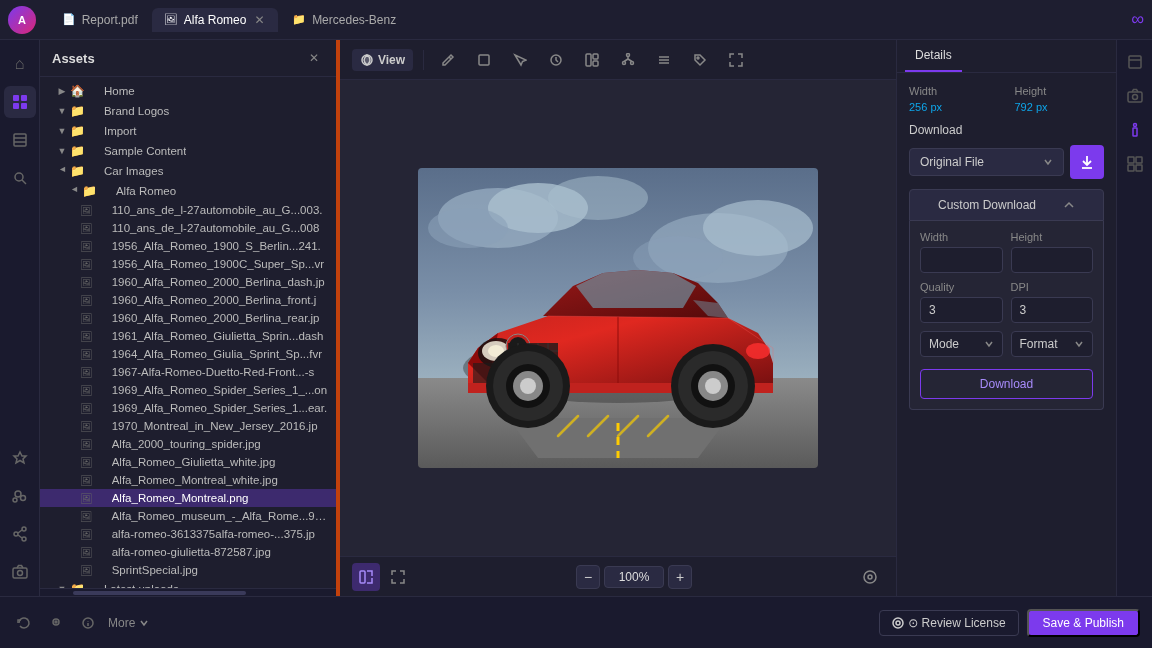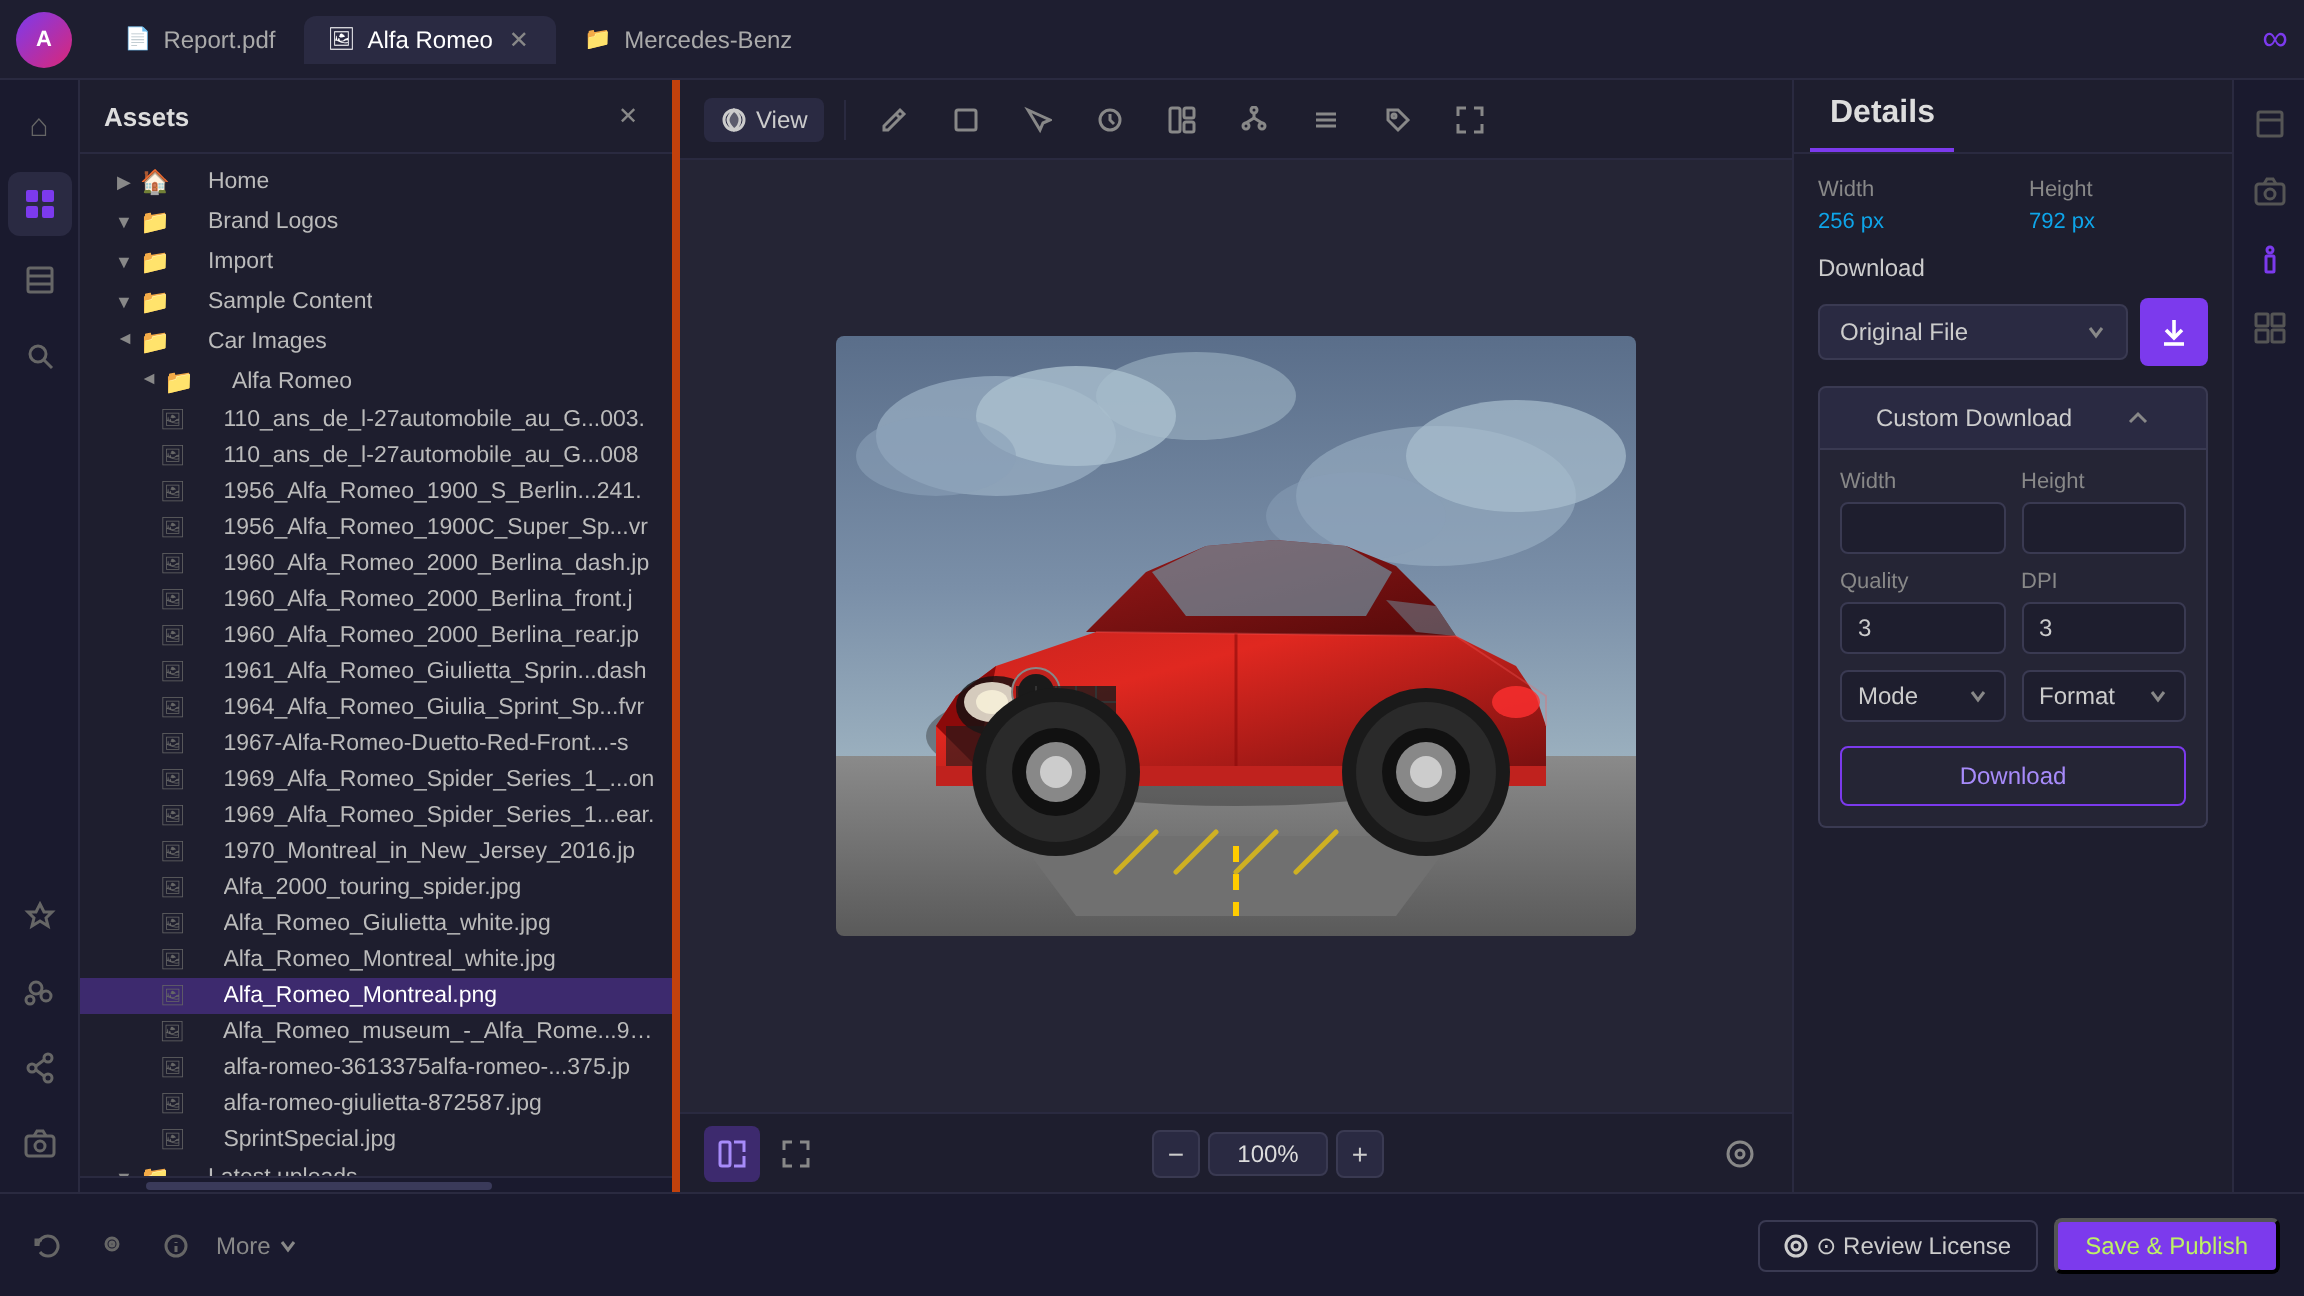--- a/index.html
+++ b/index.html
@@ -40,39 +40,39 @@
     .tree-folder-icon { margin-right: 4px; color: #888; font-size: 12px; }
     .tree-file-icon { margin-right: 4px; color: #666; font-size: 10px; }
     .tree-label { font-size: 11.5px; overflow: hidden; text-overflow: ellipsis; margin-left: 15px; }
 
     
     .asset-panel-scrollbar { height: 8px; background: #1a1a2e; border-top: 1px solid #2a2a40; padding: 2px 4px; }
     .asset-panel-scrollbar-inner { height: 4px; background: #3a3a5a; border-radius: 2px; width: 60%; margin-left: 10%; }
 
     
     .canvas-area { flex: 1; background: #252535; display: flex; flex-direction: column; }
-    .toolbar { height: 40px; background: #1e1e2e; border-bottom: 1px solid #2a2a40; display: flex; align-items: center; padding: 0 12px; gap: 8px; }
+    .toolbar { height: 40px; background: #1e1e2e; border-bottom: 1px solid #2a2a40; display: flex; align-items: center; padding: 0 12px; gap: 8px; font-weight: bold; }
     .toolbar-view { display: flex; align-items: center; gap: 4px; padding: 4px 8px; background: #2a2a42; border-radius: 4px; color: #ccc; font-size: 12px; cursor: pointer; }
     .toolbar-sep { width: 1px; height: 20px; background: #2a2a40; margin: 0 2px; }
     .toolbar-icon { width: 28px; height: 28px; display: flex; align-items: center; justify-content: center; border-radius: 4px; color: #888; cursor: pointer; font-size: 14px; }
     .canvas-content { flex: 1; display: flex; align-items: center; justify-content: center; background: #252535; position: relative; }
 
     
     .canvas-bottom { height: 40px; background: #1e1e2e; border-top: 1px solid #2a2a40; display: flex; align-items: center; justify-content: space-between; padding: 0 12px; }
     .canvas-nav { display: flex; gap: 4px; }
     .nav-btn { width: 28px; height: 28px; border-radius: 4px; display: flex; align-items: center; justify-content: center; color: #888; cursor: pointer; }
     .nav-btn.active { background: #3d2a6e; color: #a78bfa; }
     .zoom-control { display: flex; align-items: center; gap: 4px; }
     .zoom-btn { width: 24px; height: 24px; border-radius: 4px; background: #2a2a42; display: flex; align-items: center; justify-content: center; color: #ccc; cursor: pointer; border: 1px solid #3a3a52; font-size: 14px; }
     .zoom-value { background: #2a2a42; border: 1px solid #3a3a52; border-radius: 4px; padding: 3px 10px; font-size: 12px; color: #ddd; min-width: 60px; text-align: center; }
 
     
     .right-panel { width: 220px; background: #1e1e2e; border-left: 1px solid #2a2a40; display: flex; flex-direction: column; }
     .right-panel-tabs { display: flex; border-bottom: 1px solid #2a2a40; padding: 0 8px; }
-    .right-tab { padding: 8px 10px; font-size: 16px; color: #888; cursor: pointer; border-bottom: 2px solid transparent; font-weight: bold; }
+    .right-tab { padding: 8px 10px; font-size: 12px; color: #888; cursor: pointer; border-bottom: 2px solid transparent; }
     .right-tab.active { color: #ddd; border-bottom-color: #7c3aed; }
     .details-content { padding: 12px; flex: 1; overflow-y: auto; }
     .detail-row { display: flex; gap: 16px; margin-bottom: 8px; }
     .detail-field { flex: 1; }
     .detail-label { font-size: 11px; color: #888; margin-bottom: 4px; }
     .detail-value { font-size: 11px; color: #0ea5e9; }
     .section-label { font-size: 12px; color: #ccc; margin: 10px 0 8px; font-weight: 500; }
     .download-row { display: flex; gap: 6px; align-items: center; margin-bottom: 10px; }
     .download-select { flex: 1; background: #2a2a42; border: 1px solid #3a3a52; border-radius: 4px; padding: 6px 10px; color: #ccc; font-size: 12px; display: flex; align-items: center; justify-content: space-between; cursor: pointer; }
     .download-btn { width: 34px; height: 34px; background: #7c3aed; border-radius: 4px; display: flex; align-items: center; justify-content: center; cursor: pointer; color: white; font-size: 14px; }
@@ -90,21 +90,21 @@
     .right-icons { width: 36px; background: #1a1a2e; display: flex; flex-direction: column; align-items: center; padding: 8px 0; gap: 6px; border-left: 1px solid #2a2a40; }
     .r-icon { width: 28px; height: 28px; display: flex; align-items: center; justify-content: center; border-radius: 4px; color: #555; cursor: pointer; font-size: 14px; }
     .r-icon.active { color: #7c3aed; }
 
     
     .bottom-bar { height: 52px; background: #1a1a2e; border-top: 1px solid #2a2a40; display: flex; align-items: center; justify-content: space-between; padding: 0 12px; }
     .bottom-left { display: flex; align-items: center; gap: 8px; }
     .bottom-icon { width: 24px; height: 24px; display: flex; align-items: center; justify-content: center; color: #666; cursor: pointer; font-size: 13px; }
     .bottom-right { display: flex; align-items: center; gap: 8px; }
     .review-btn { padding: 5px 12px; border: 1px solid #3a3a52; border-radius: 4px; color: #ccc; font-size: 12px; cursor: pointer; background: transparent; display: flex; align-items: center; gap: 4px; }
-    .publish-btn { padding: 5px 14px; background: #7c3aed; border-radius: 4px; color: #bef264; font-size: 12px; cursor: pointer; font-weight: 500; }
+    .publish-btn { padding: 5px 14px; background: #7c3aed; border-radius: 4px; color: #ffffff; font-size: 12px; cursor: pointer; font-weight: 500; }
 
     
     .car-svg-container { width: 400px; height: 300px; border-radius: 4px; overflow: hidden; position: relative; }
   </style>
 </head>
 <body>
 
 <div class="topbar">
   <div class="topbar-avatar">A</div>
   <div class="topbar-tabs">

